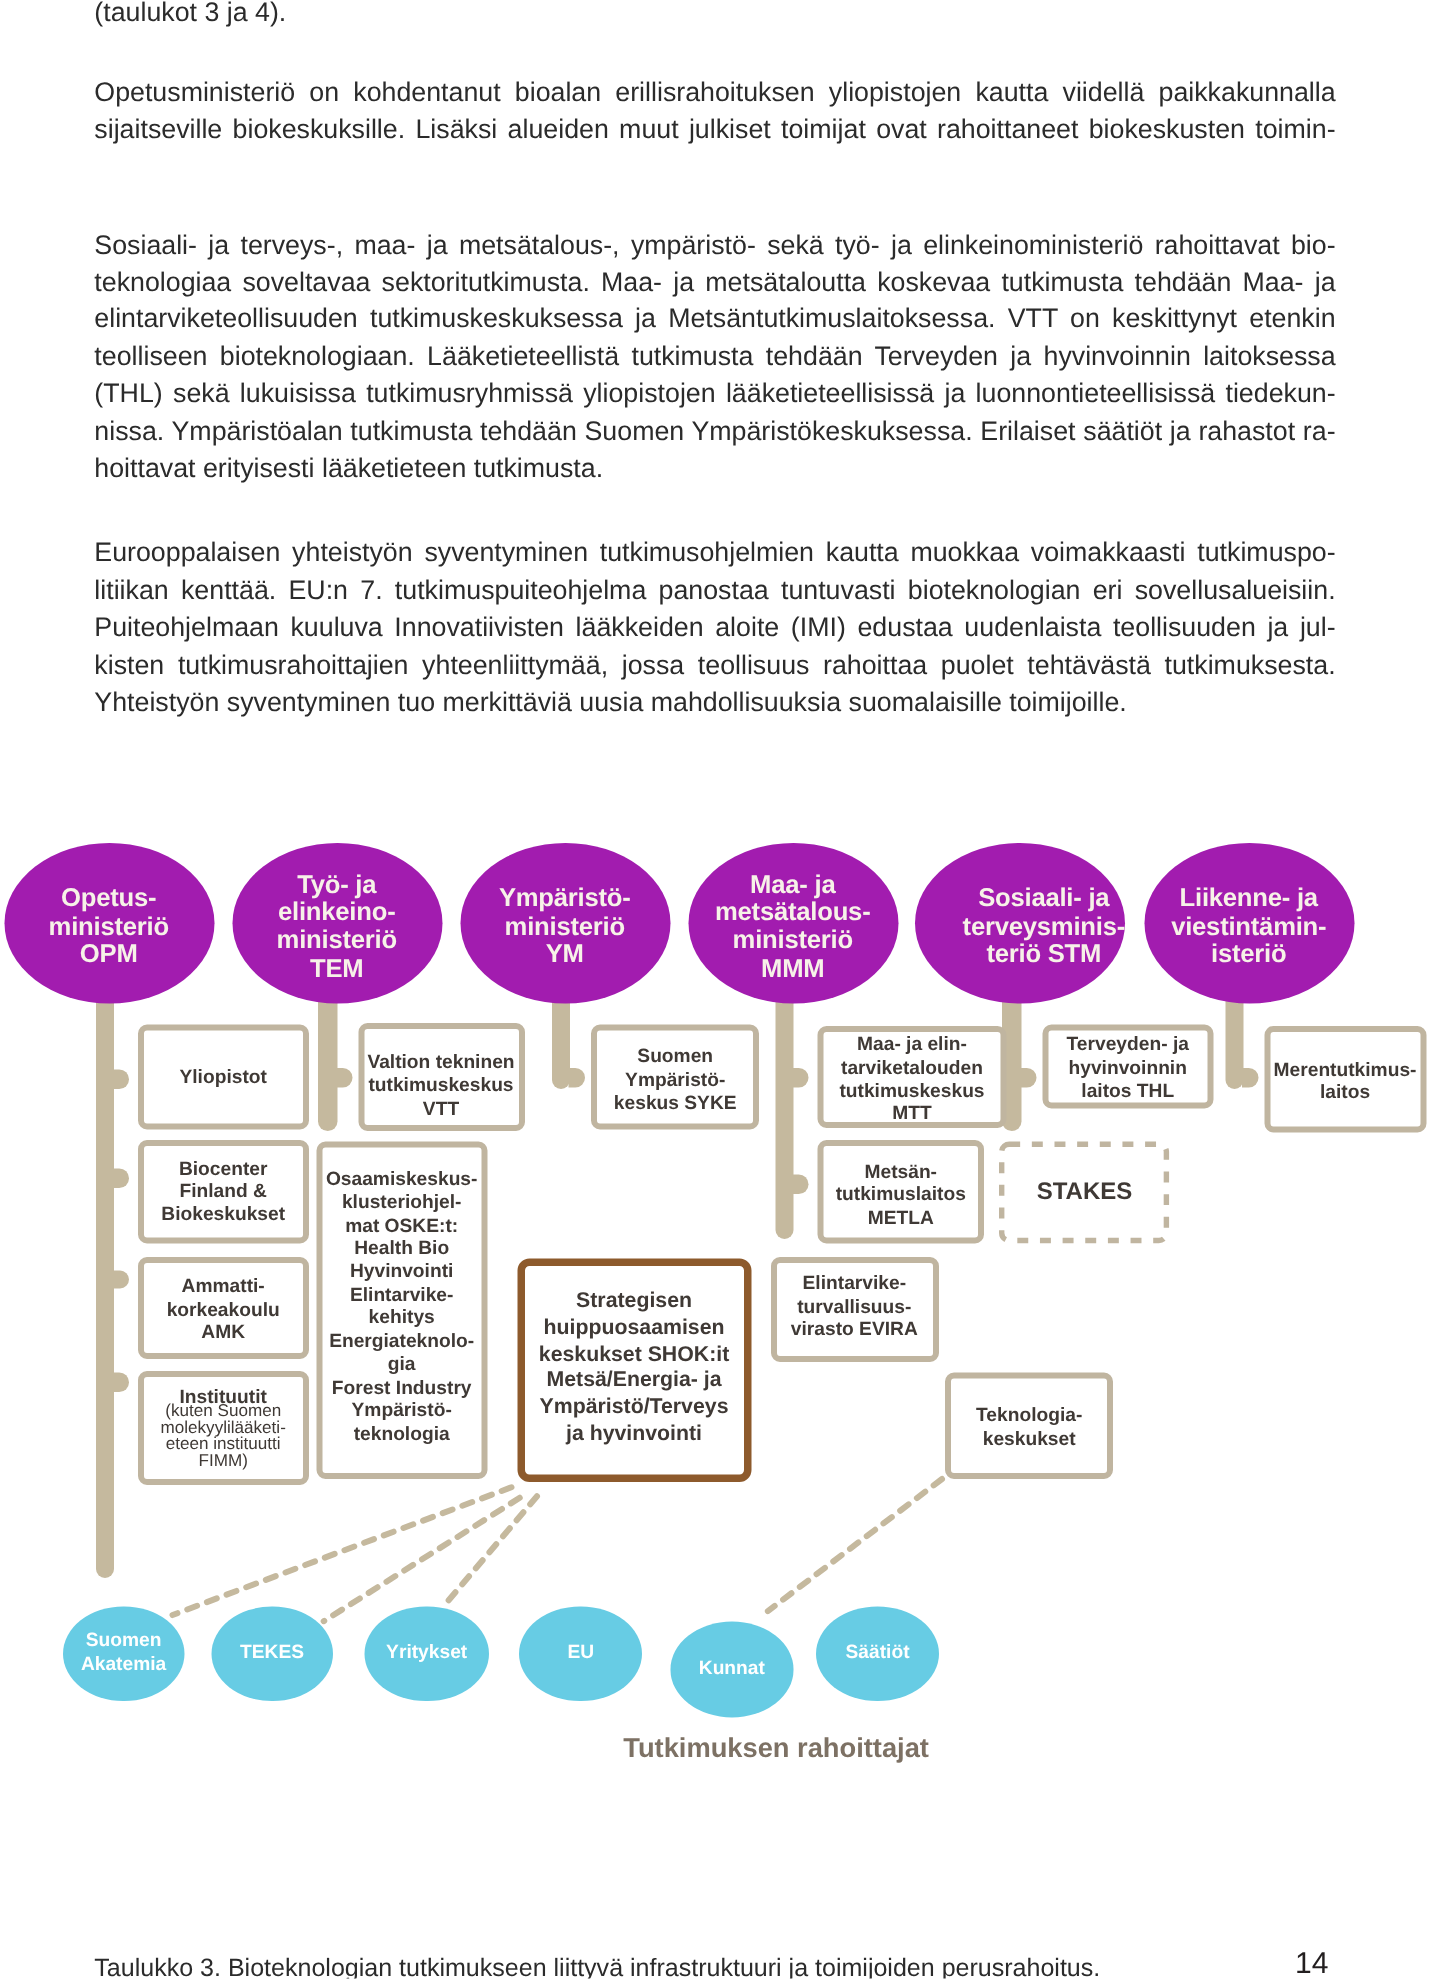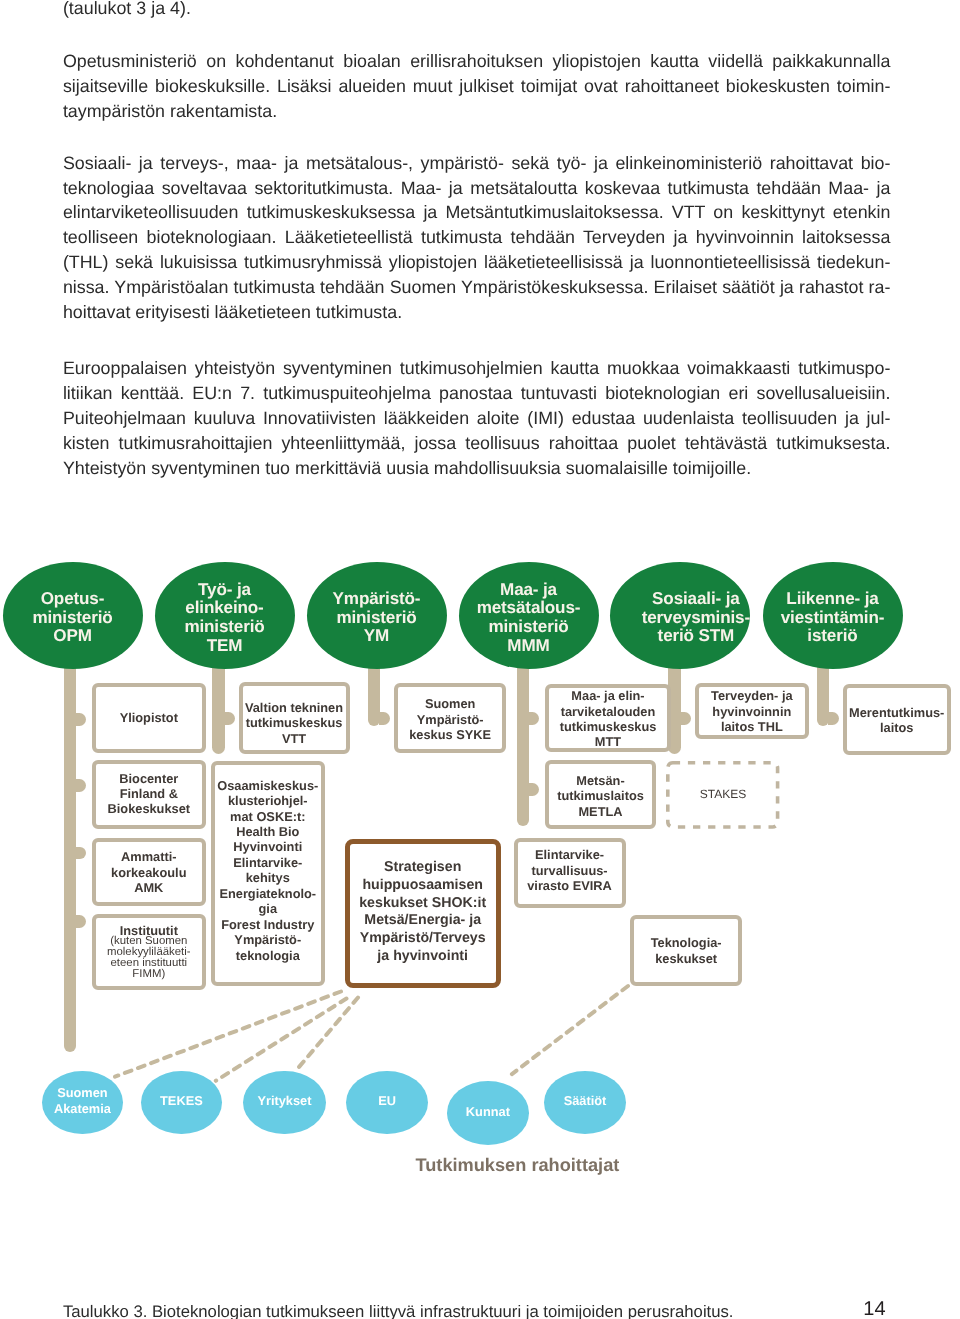--- a/index.html
+++ b/index.html
@@ -7,53 +7,52 @@
        font-family:"Liberation Sans",sans-serif;color:#231f20;
        -webkit-font-smoothing:antialiased;text-rendering:geometricPrecision;}
   .page{position:absolute;left:0;top:0;width:960px;height:1319px;}
   .tline{position:absolute;left:62.9px;width:827.5px;font-size:17.85px;line-height:17.85px;
          color:#2b2b2b;white-space:nowrap;}
   .tline.j{text-align:justify;text-align-last:justify;white-space:normal;}
   .caption{position:absolute;left:62.9px;font-size:16.7px;line-height:16.7px;color:#2b2b2b;white-space:nowrap;}
   .pagenum{position:absolute;font-size:20px;line-height:20px;color:#231f20;}
   
   .diagram{position:absolute;left:0;top:0;width:960px;height:1319px;}
-  .min-ell{position:absolute;border-radius:50%;background:#15803d;
+  .min-ell{position:absolute;border-radius:50%;background:#a21caf;
       display:flex;align-items:center;justify-content:center;}
   .min-ell span{display:block;text-align:center;color:#f7f2e8;
       font-size:17.1px;line-height:18.6px;font-weight:bold;letter-spacing:-0.15px;position:relative;top:3.0px;}
   .stem{position:absolute;background:#c5b99e;border-radius:0 0 6.5px 6.5px;}
   .knob{position:absolute;width:11px;height:12.8px;background:#c5b99e;
         border-radius:0 7px 7px 0;}
   .box{position:absolute;border:4.2px solid #c0b5a0;border-radius:6px;
        background:#ffffff;display:flex;align-items:center;justify-content:center;box-sizing:border-box;}
   .box span{display:block;text-align:center;color:#3f3935;
       font-size:12.8px;line-height:15.45px;font-weight:bold;position:relative;}
   .box span.main{display:block;}
   .box span.sub{display:block;font-weight:normal;font-size:11.4px;line-height:11.15px;position:relative;top:-2.2px;}
   .box.shok{border-color:#8d5a2c;border-width:5.2px;border-radius:8px;}
   .box.shok span{font-size:14.2px;line-height:17.7px;}
   .box.stakes{border:none;border-radius:4px;background:transparent;}
   .stakes-frame{position:absolute;overflow:visible;}
-  .box.stakes span{font-weight:normal;font-size:12px;}
+  .box.stakes span{font-weight:bold;font-size:16px;}
   .fun-ell{position:absolute;border-radius:50%;background:#67cce4;
       display:flex;align-items:center;justify-content:center;}
   .fun-ell span{display:block;text-align:center;color:#ffffff;
       font-size:12.8px;line-height:16.25px;font-weight:bold;position:relative;top:-1.0px;}
   .fun-label{position:absolute;font-size:18.2px;line-height:18.2px;font-weight:bold;color:#7d7164;}
   svg.dash{position:absolute;left:0;top:0;width:960px;height:1319px;overflow:visible;}
 </style>
 </head>
 <body>
 
 <div class="page">
   <div class="tline" style="top:-0.35px;">(taulukot 3 ja 4).</div>
   <div class="tline j" style="top:53.05px;">Opetusministeriö on kohdentanut bioalan erillisrahoituksen yliopistojen kautta viidellä paikkakunnalla</div>
   <div class="tline j" style="top:77.65px;">sijaitseville biokeskuksille. Lisäksi alueiden muut julkiset toimijat ovat rahoittaneet biokeskusten toimin-</div>
-  <div class="tline" style="top:102.65px;">taympäristön rakentamista.</div>
   <div class="tline j" style="top:154.95px;">Sosiaali- ja terveys-, maa- ja metsätalous-, ympäristö- sekä työ- ja elinkeinoministeriö rahoittavat bio-</div>
   <div class="tline j" style="top:179.65px;">teknologiaa soveltavaa sektoritutkimusta. Maa- ja metsätaloutta koskevaa tutkimusta tehdään Maa- ja</div>
   <div class="tline j" style="top:204.25px;">elintarviketeollisuuden tutkimuskeskuksessa ja Metsäntutkimuslaitoksessa. VTT on keskittynyt etenkin</div>
   <div class="tline j" style="top:228.95px;">teolliseen bioteknologiaan. Lääketieteellistä tutkimusta tehdään Terveyden ja hyvinvoinnin laitoksessa</div>
   <div class="tline j" style="top:253.75px;">(THL) sekä lukuisissa tutkimusryhmissä yliopistojen lääketieteellisissä ja luonnontieteellisissä tiedekun-</div>
   <div class="tline j" style="top:278.75px;">nissa. Ympäristöalan tutkimusta tehdään Suomen Ympäristökeskuksessa. Erilaiset säätiöt ja rahastot ra-</div>
   <div class="tline" style="top:303.55px;">hoittavat erityisesti lääketieteen tutkimusta.</div>
   <div class="tline j" style="top:359.65px;">Eurooppalaisen yhteistyön syventyminen tutkimusohjelmien kautta muokkaa voimakkaasti tutkimuspo-</div>
   <div class="tline j" style="top:384.55px;">litiikan kenttää. EU:n 7. tutkimuspuiteohjelma panostaa tuntuvasti bioteknologian eri sovellusalueisiin.</div>
   <div class="tline j" style="top:410.05px;">Puiteohjelmaan kuuluva Innovatiivisten lääkkeiden aloite (IMI) edustaa uudenlaista teollisuuden ja jul-</div>

